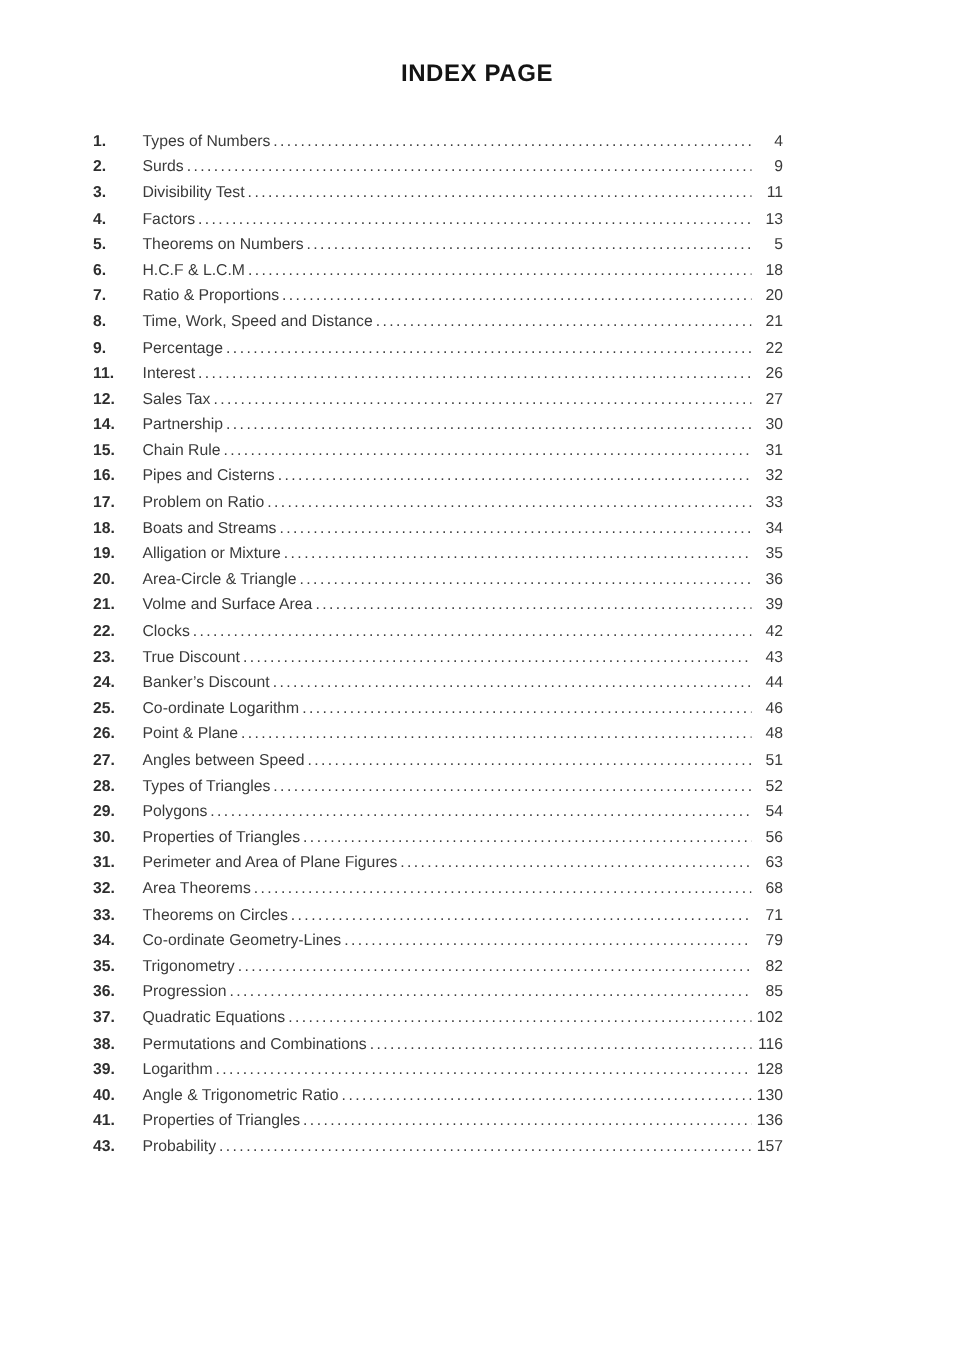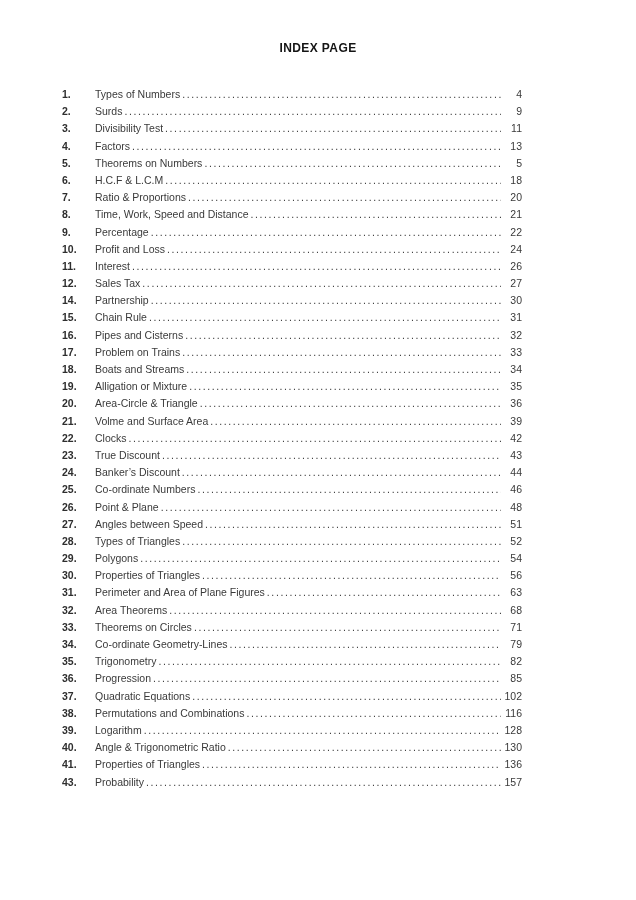--- a/index.html
+++ b/index.html
@@ -15,21 +15,21 @@
     font-family: "Liberation Sans", sans-serif;
     color: #3a3a3a;
     overflow: hidden;
   }
   .doc-title {
     position: absolute;
     top: 41px;
     left: 0;
     right: 0;
     text-align: center;
-    font-size: 12px;
+    font-size: 16px;
     font-weight: bold;
     color: #141414;
     letter-spacing: 0.4px;
   }
   .toc-list {
     position: absolute;
     top: 86px;
     left: 62px;
     width: 460px;
   }
@@ -133,26 +133,20 @@
     <span class="pg">21</span>
   </div>
 
   <div class="toc-row">
     <span class="num">9.</span>
     <span class="t">Percentage</span>
     <span class="dots"></span>
     <span class="pg">22</span>
   </div>
 
-  <div class="toc-row">
-    <span class="num">10.</span>
-    <span class="t">Profit and Loss</span>
-    <span class="dots"></span>
-    <span class="pg">24</span>
-  </div>
 
   <div class="toc-row">
     <span class="num">11.</span>
     <span class="t">Interest</span>
     <span class="dots"></span>
     <span class="pg">26</span>
   </div>
 
   <div class="toc-row">
     <span class="num">12.</span>
@@ -178,21 +172,21 @@
 
   <div class="toc-row">
     <span class="num">16.</span>
     <span class="t">Pipes and Cisterns</span>
     <span class="dots"></span>
     <span class="pg">32</span>
   </div>
 
   <div class="toc-row">
     <span class="num">17.</span>
-    <span class="t">Problem on Trains</span>
+    <span class="t">Problem on Ratio</span>
     <span class="dots"></span>
     <span class="pg">33</span>
   </div>
 
   <div class="toc-row">
     <span class="num">18.</span>
     <span class="t">Boats and Streams</span>
     <span class="dots"></span>
     <span class="pg">34</span>
   </div>
@@ -234,21 +228,21 @@
 
   <div class="toc-row">
     <span class="num">24.</span>
     <span class="t">Banker’s Discount</span>
     <span class="dots"></span>
     <span class="pg">44</span>
   </div>
 
   <div class="toc-row">
     <span class="num">25.</span>
-    <span class="t">Co-ordinate Numbers</span>
+    <span class="t">Co-ordinate Logarithm</span>
     <span class="dots"></span>
     <span class="pg">46</span>
   </div>
 
   <div class="toc-row">
     <span class="num">26.</span>
     <span class="t">Point &amp; Plane</span>
     <span class="dots"></span>
     <span class="pg">48</span>
   </div>

